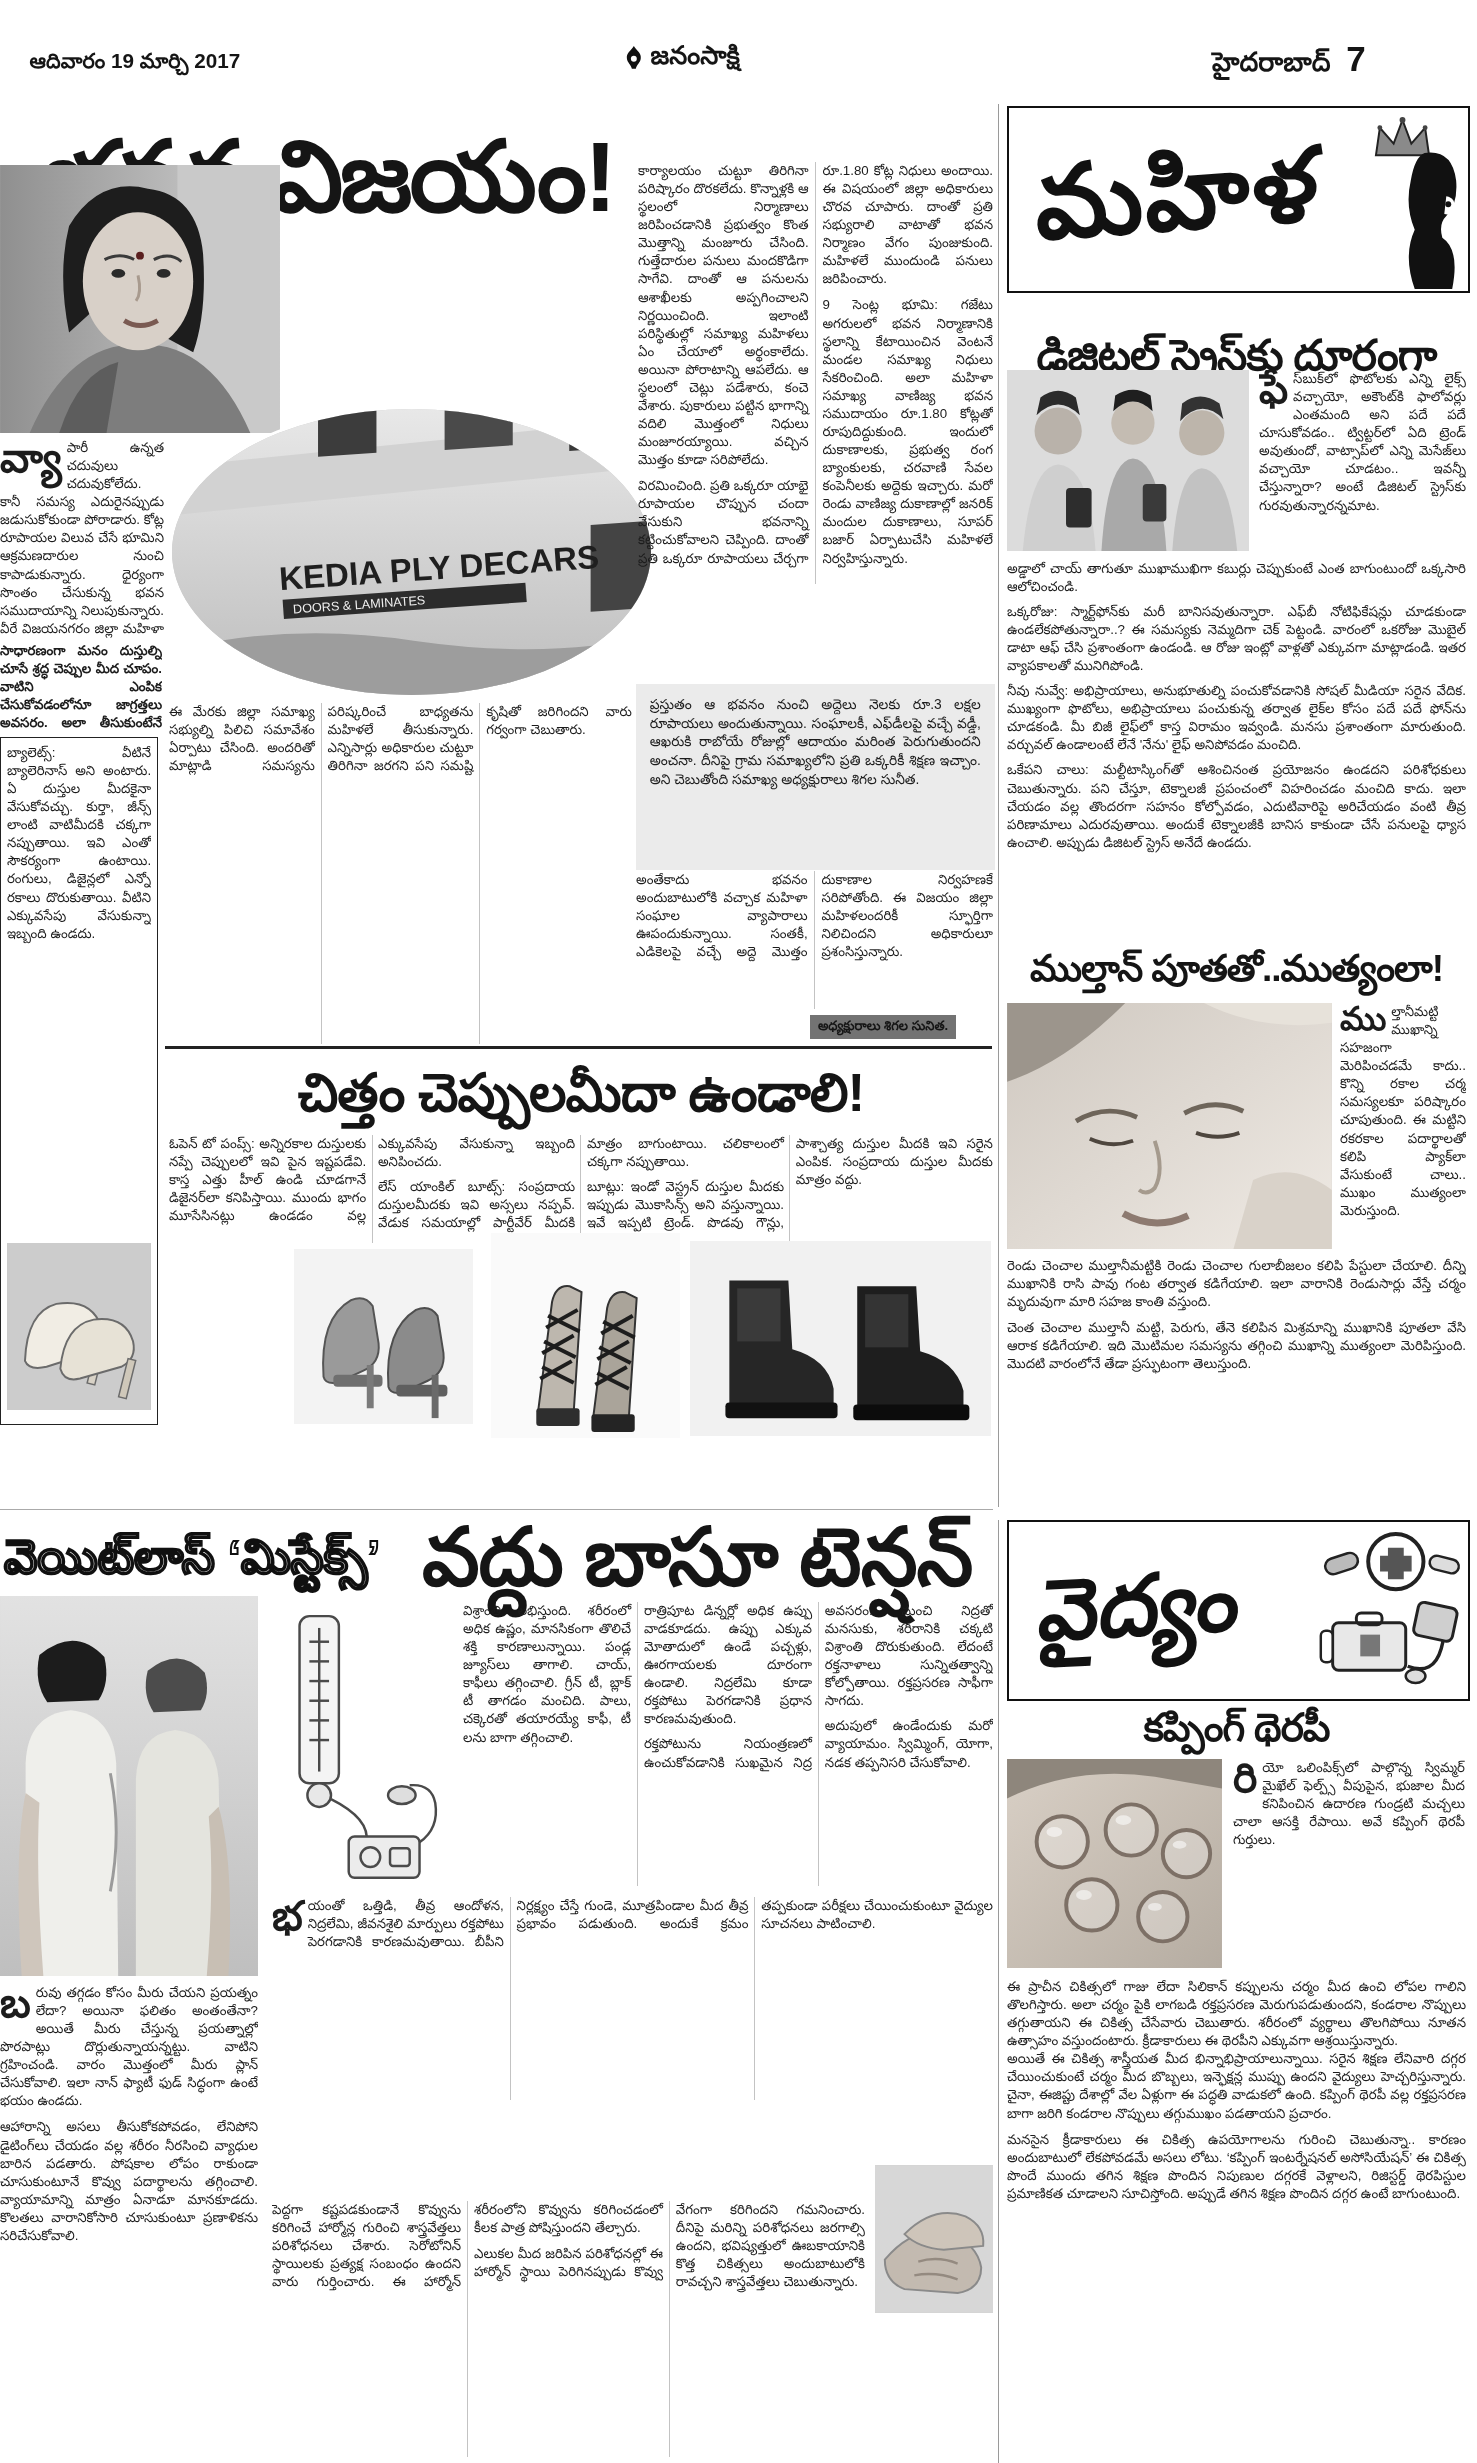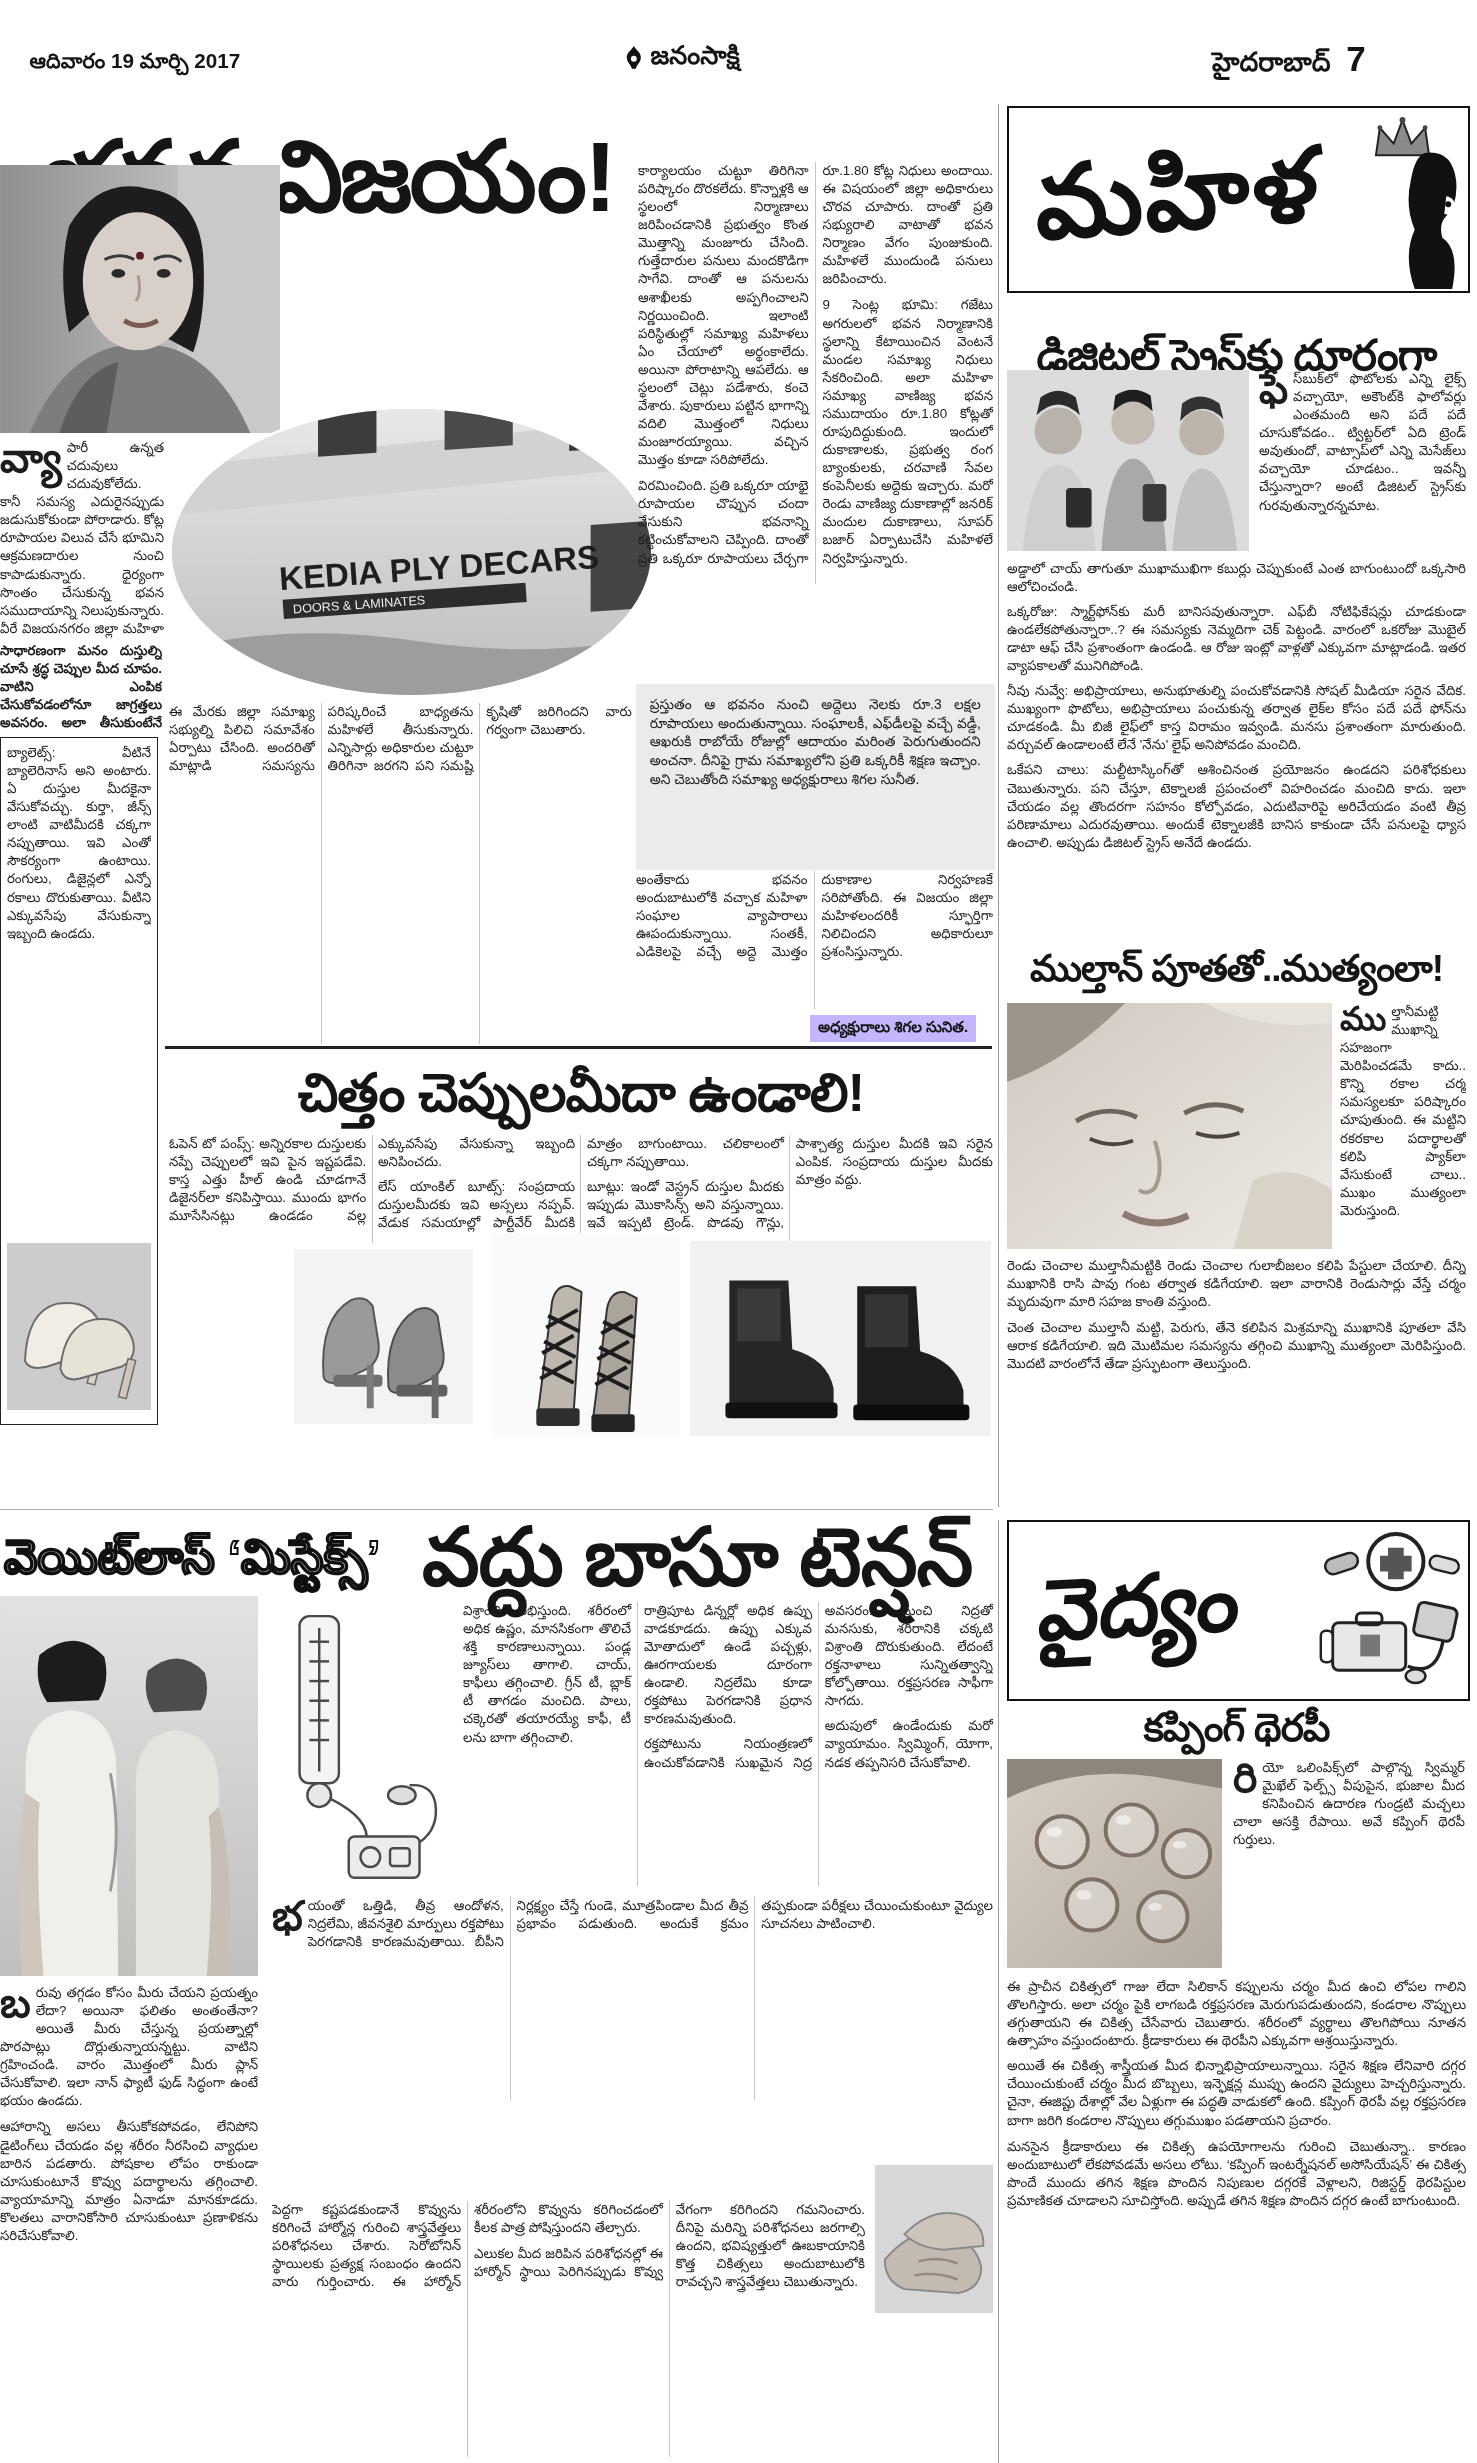--- a/index.html
+++ b/index.html
@@ -11,21 +11,21 @@
   .cols3{column-count:3;column-gap:12.8px;column-rule:1px solid #c3c3c3;}
   .cols4{column-count:4;column-gap:11.8px;column-rule:1px solid #c3c3c3;}
   .dc{float:left;font-size:41px;line-height:.85;font-weight:bold;padding:2px 4.9px 0 0;}
   .headline-main{font-size:99px;font-weight:900;letter-spacing:-3px;white-space:nowrap;}
   .hl-section{font-weight:800;letter-spacing:-1px;white-space:nowrap;}
   .ph{overflow:hidden;background:#cccccc;}
   .ph svg{display:block;width:100%;height:100%;}
   .vr{width:1px;background:#9a9a9a;}
   .hr{background:#222;}
   .graybox{background:#ebebeb;padding:11.8px 13.8px;}
-  .endchip{background:#c4b5fd;padding:3px 7.9px;font-size:15px;font-weight:bold;}
+  .endchip{background:#737373;padding:3px 7.9px;font-size:13px;font-weight:bold;}
   .logo-box{border:2.5px solid #111;background:#fff;}
   .logo-word{font-weight:900;color:#111;}
   .outline-hl{color:#ffffff;-webkit-text-stroke:2px #101010;text-shadow:0 0 1px #101010;font-weight:800;white-space:nowrap;}
 </style>
 </head>
 <body>
 
 <div id="paper">
 
   <div class="abs" style="left:29.6px;top:49px;font-size:20.7px;font-weight:bold;text-align:right;">ఆదివారం 19 మార్చి 2017</div>
@@ -379,19 +379,19 @@
         <ellipse cx="175" cy="87" rx="7" ry="4"></ellipse>
           <ellipse cx="78" cy="138" rx="8" ry="5"></ellipse>
         <ellipse cx="150" cy="150" rx="7" ry="4"></ellipse>
       </g>
     </svg>
   </div>
   <div class="abs body" style="left:1233px;top:1759px;width:232px;height:209px;">
     <span class="dc">రి</span><span>యో ఒలింపిక్స్‌లో పాల్గొన్న స్విమ్మర్ మైఖేల్ ఫెల్ప్స్ వీపుపైన, భుజాల మీద కనిపించిన ఉదారణ గుండ్రటి మచ్చలు చాలా ఆసక్తి రేపాయి. అవే కప్పింగ్ థెరపీ గుర్తులు.</span>
   </div>
   <div class="abs body" style="left:1007px;top:1978px;width:459px;height:479px;">
-    <p style="margin:0 0 7px;">ఈ ప్రాచీన చికిత్సలో గాజు లేదా సిలికాన్ కప్పులను చర్మం మీద ఉంచి లోపల గాలిని తొలగిస్తారు. అలా చర్మం పైకి లాగబడి రక్తప్రసరణ మెరుగుపడుతుందని, కండరాల నొప్పులు తగ్గుతాయని ఈ చికిత్స చేసేవారు చెబుతారు. శరీరంలో వ్యర్థాలు తొలగిపోయి నూతన ఉత్సాహం వస్తుందంటారు. క్రీడాకారులు ఈ థెరపీని ఎక్కువగా ఆశ్రయిస్తున్నారు.</p>
+    <p style="margin:0 0 0;">ఈ ప్రాచీన చికిత్సలో గాజు లేదా సిలికాన్ కప్పులను చర్మం మీద ఉంచి లోపల గాలిని తొలగిస్తారు. అలా చర్మం పైకి లాగబడి రక్తప్రసరణ మెరుగుపడుతుందని, కండరాల నొప్పులు తగ్గుతాయని ఈ చికిత్స చేసేవారు చెబుతారు. శరీరంలో వ్యర్థాలు తొలగిపోయి నూతన ఉత్సాహం వస్తుందంటారు. క్రీడాకారులు ఈ థెరపీని ఎక్కువగా ఆశ్రయిస్తున్నారు.</p>
     <p style="margin:0 0 7.9px;">అయితే ఈ చికిత్స శాస్త్రీయత మీద భిన్నాభిప్రాయాలున్నాయి. సరైన శిక్షణ లేనివారి దగ్గర చేయించుకుంటే చర్మం మీద బొబ్బలు, ఇన్ఫెక్షన్ల ముప్పు ఉందని వైద్యులు హెచ్చరిస్తున్నారు. చైనా, ఈజిప్టు దేశాల్లో వేల ఏళ్లుగా ఈ పద్ధతి వాడుకలో ఉంది. కప్పింగ్ థెరపీ వల్ల రక్తప్రసరణ బాగా జరిగి కండరాల నొప్పులు తగ్గుముఖం పడతాయని ప్రచారం.</p>
     <p style="margin:0;">మనసైన క్రీడాకారులు ఈ చికిత్స ఉపయోగాలను గురించి చెబుతున్నా.. కారణం అందుబాటులో లేకపోవడమే అసలు లోటు. ‘కప్పింగ్ ఇంటర్నేషనల్ అసోసియేషన్’ ఈ చికిత్స పొందే ముందు తగిన శిక్షణ పొందిన నిపుణుల దగ్గరకే వెళ్లాలని, రిజిస్టర్డ్ థెరపిస్టుల ప్రమాణికత చూడాలని సూచిస్తోంది. అప్పుడే తగిన శిక్షణ పొందిన దగ్గర ఉంటే బాగుంటుంది.</p>
   </div>
 
 </div>
 
 
 </body></html>

